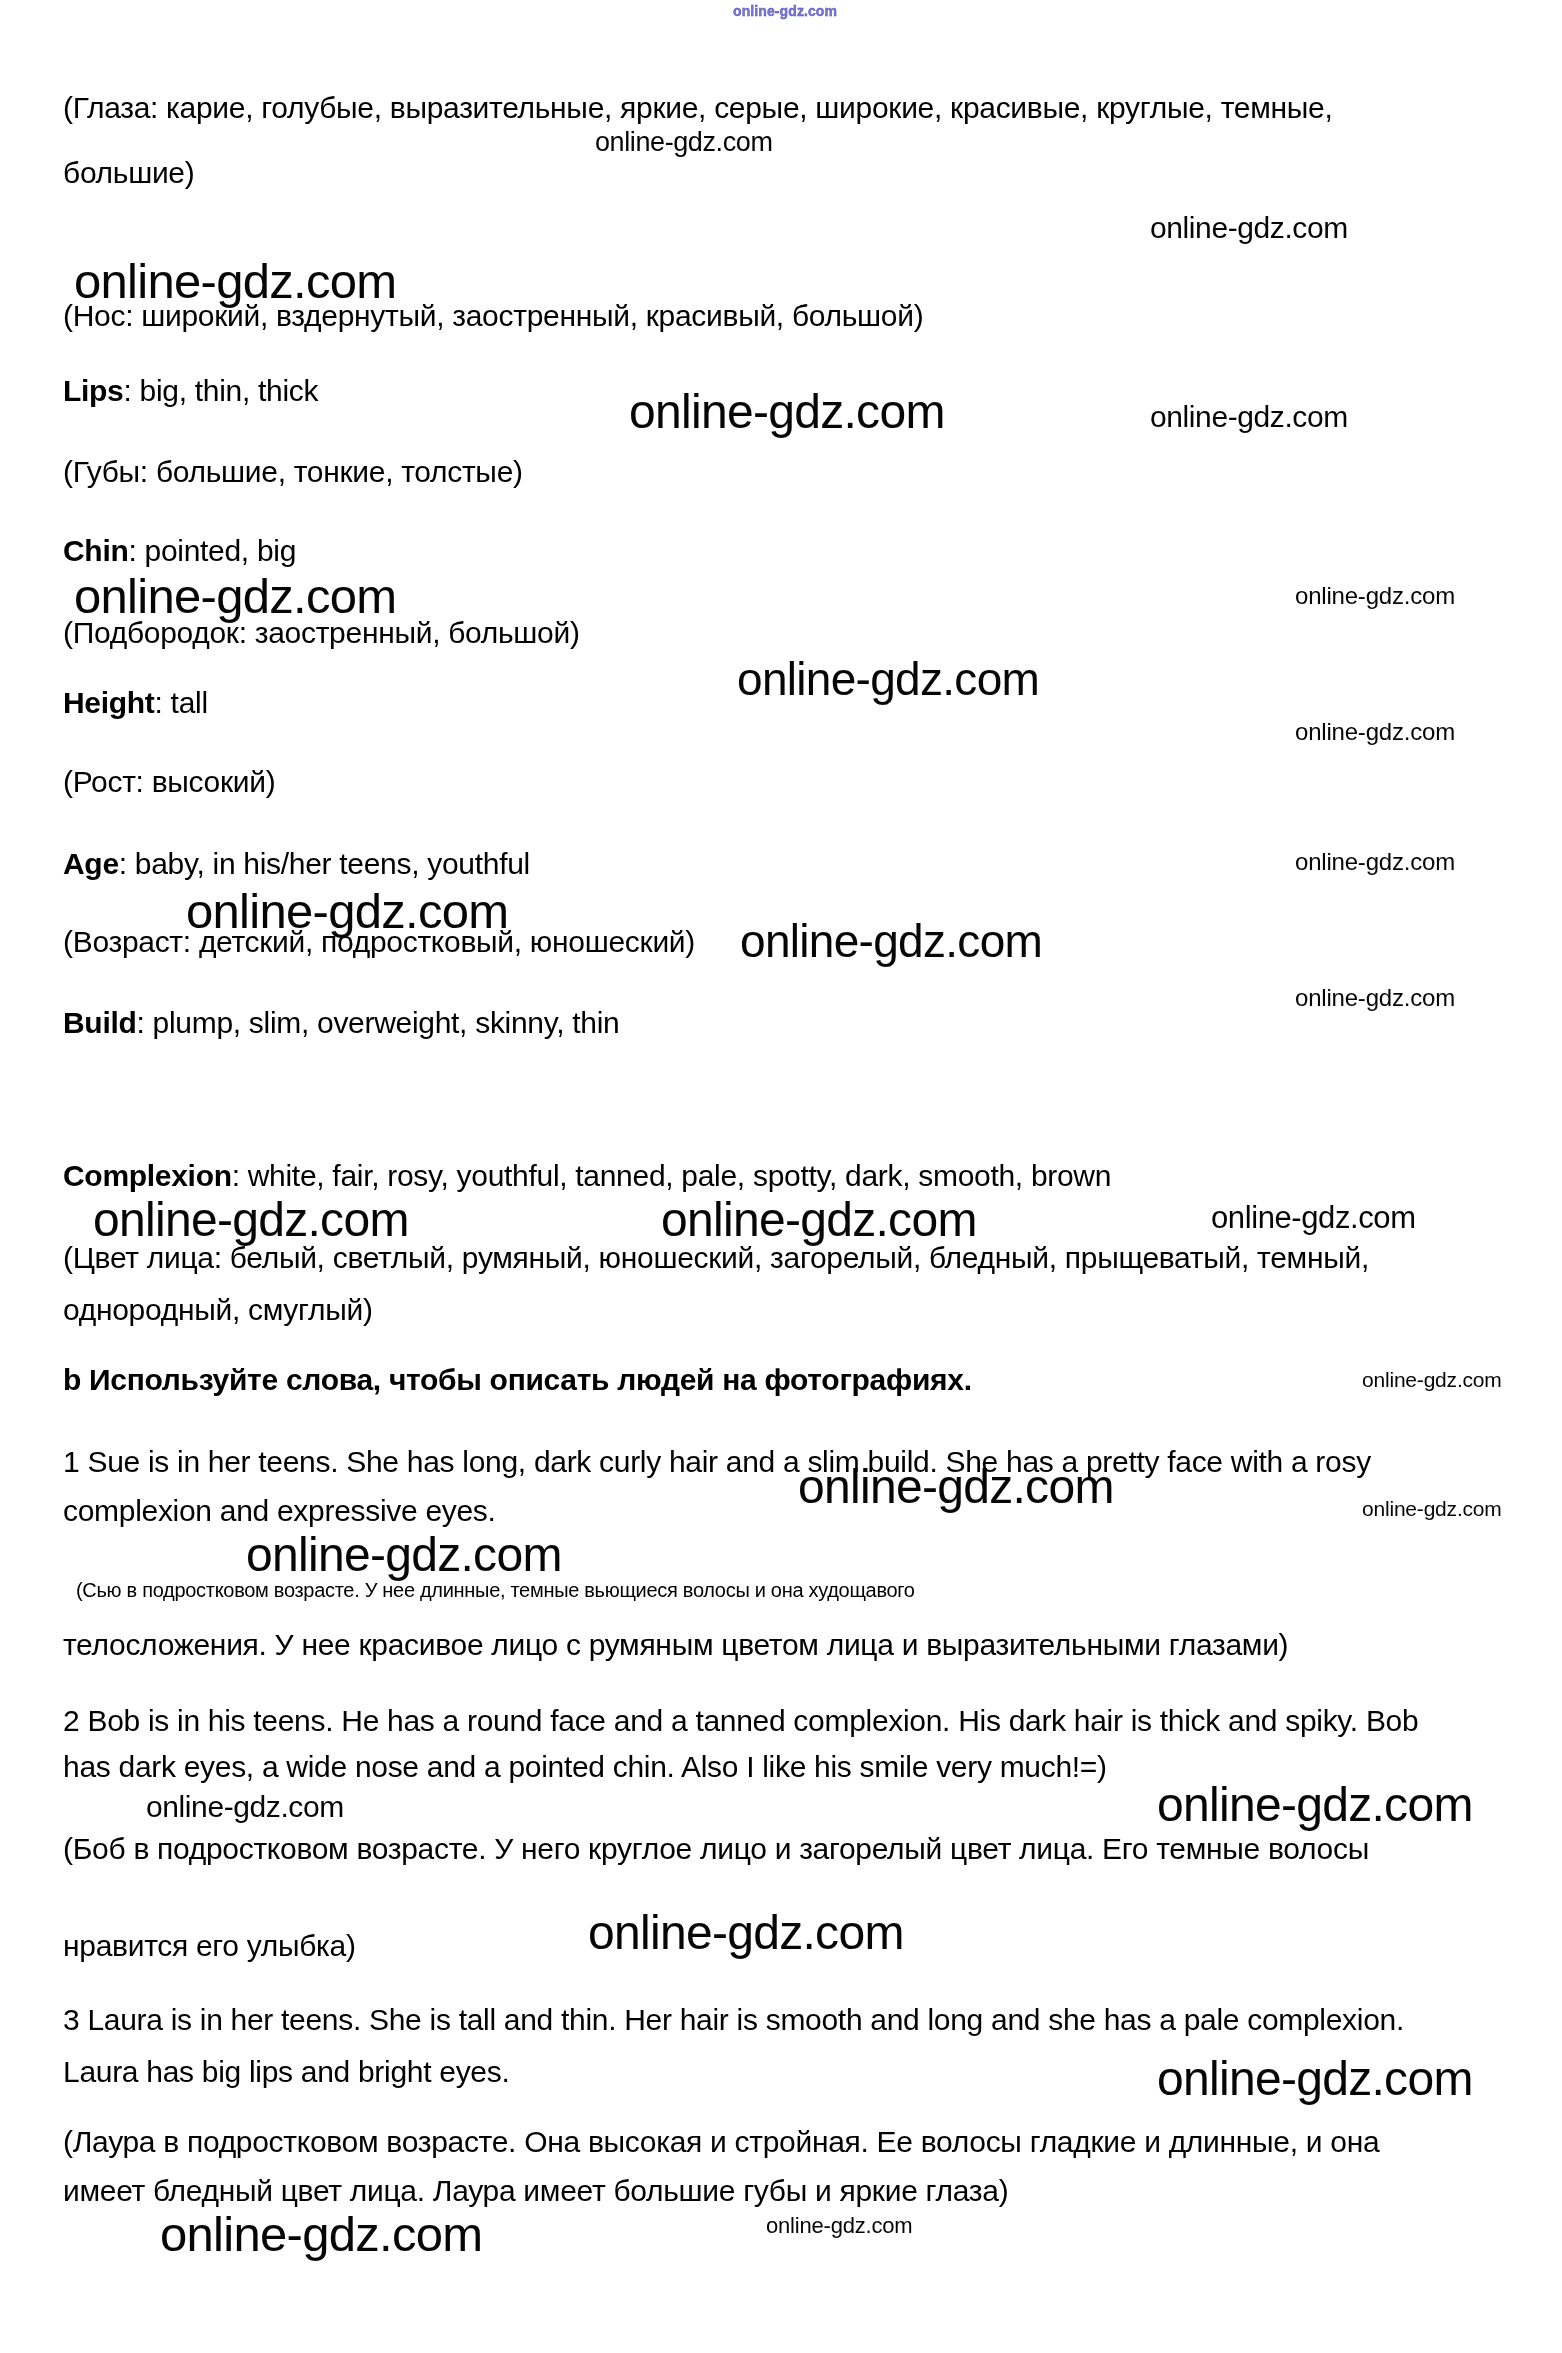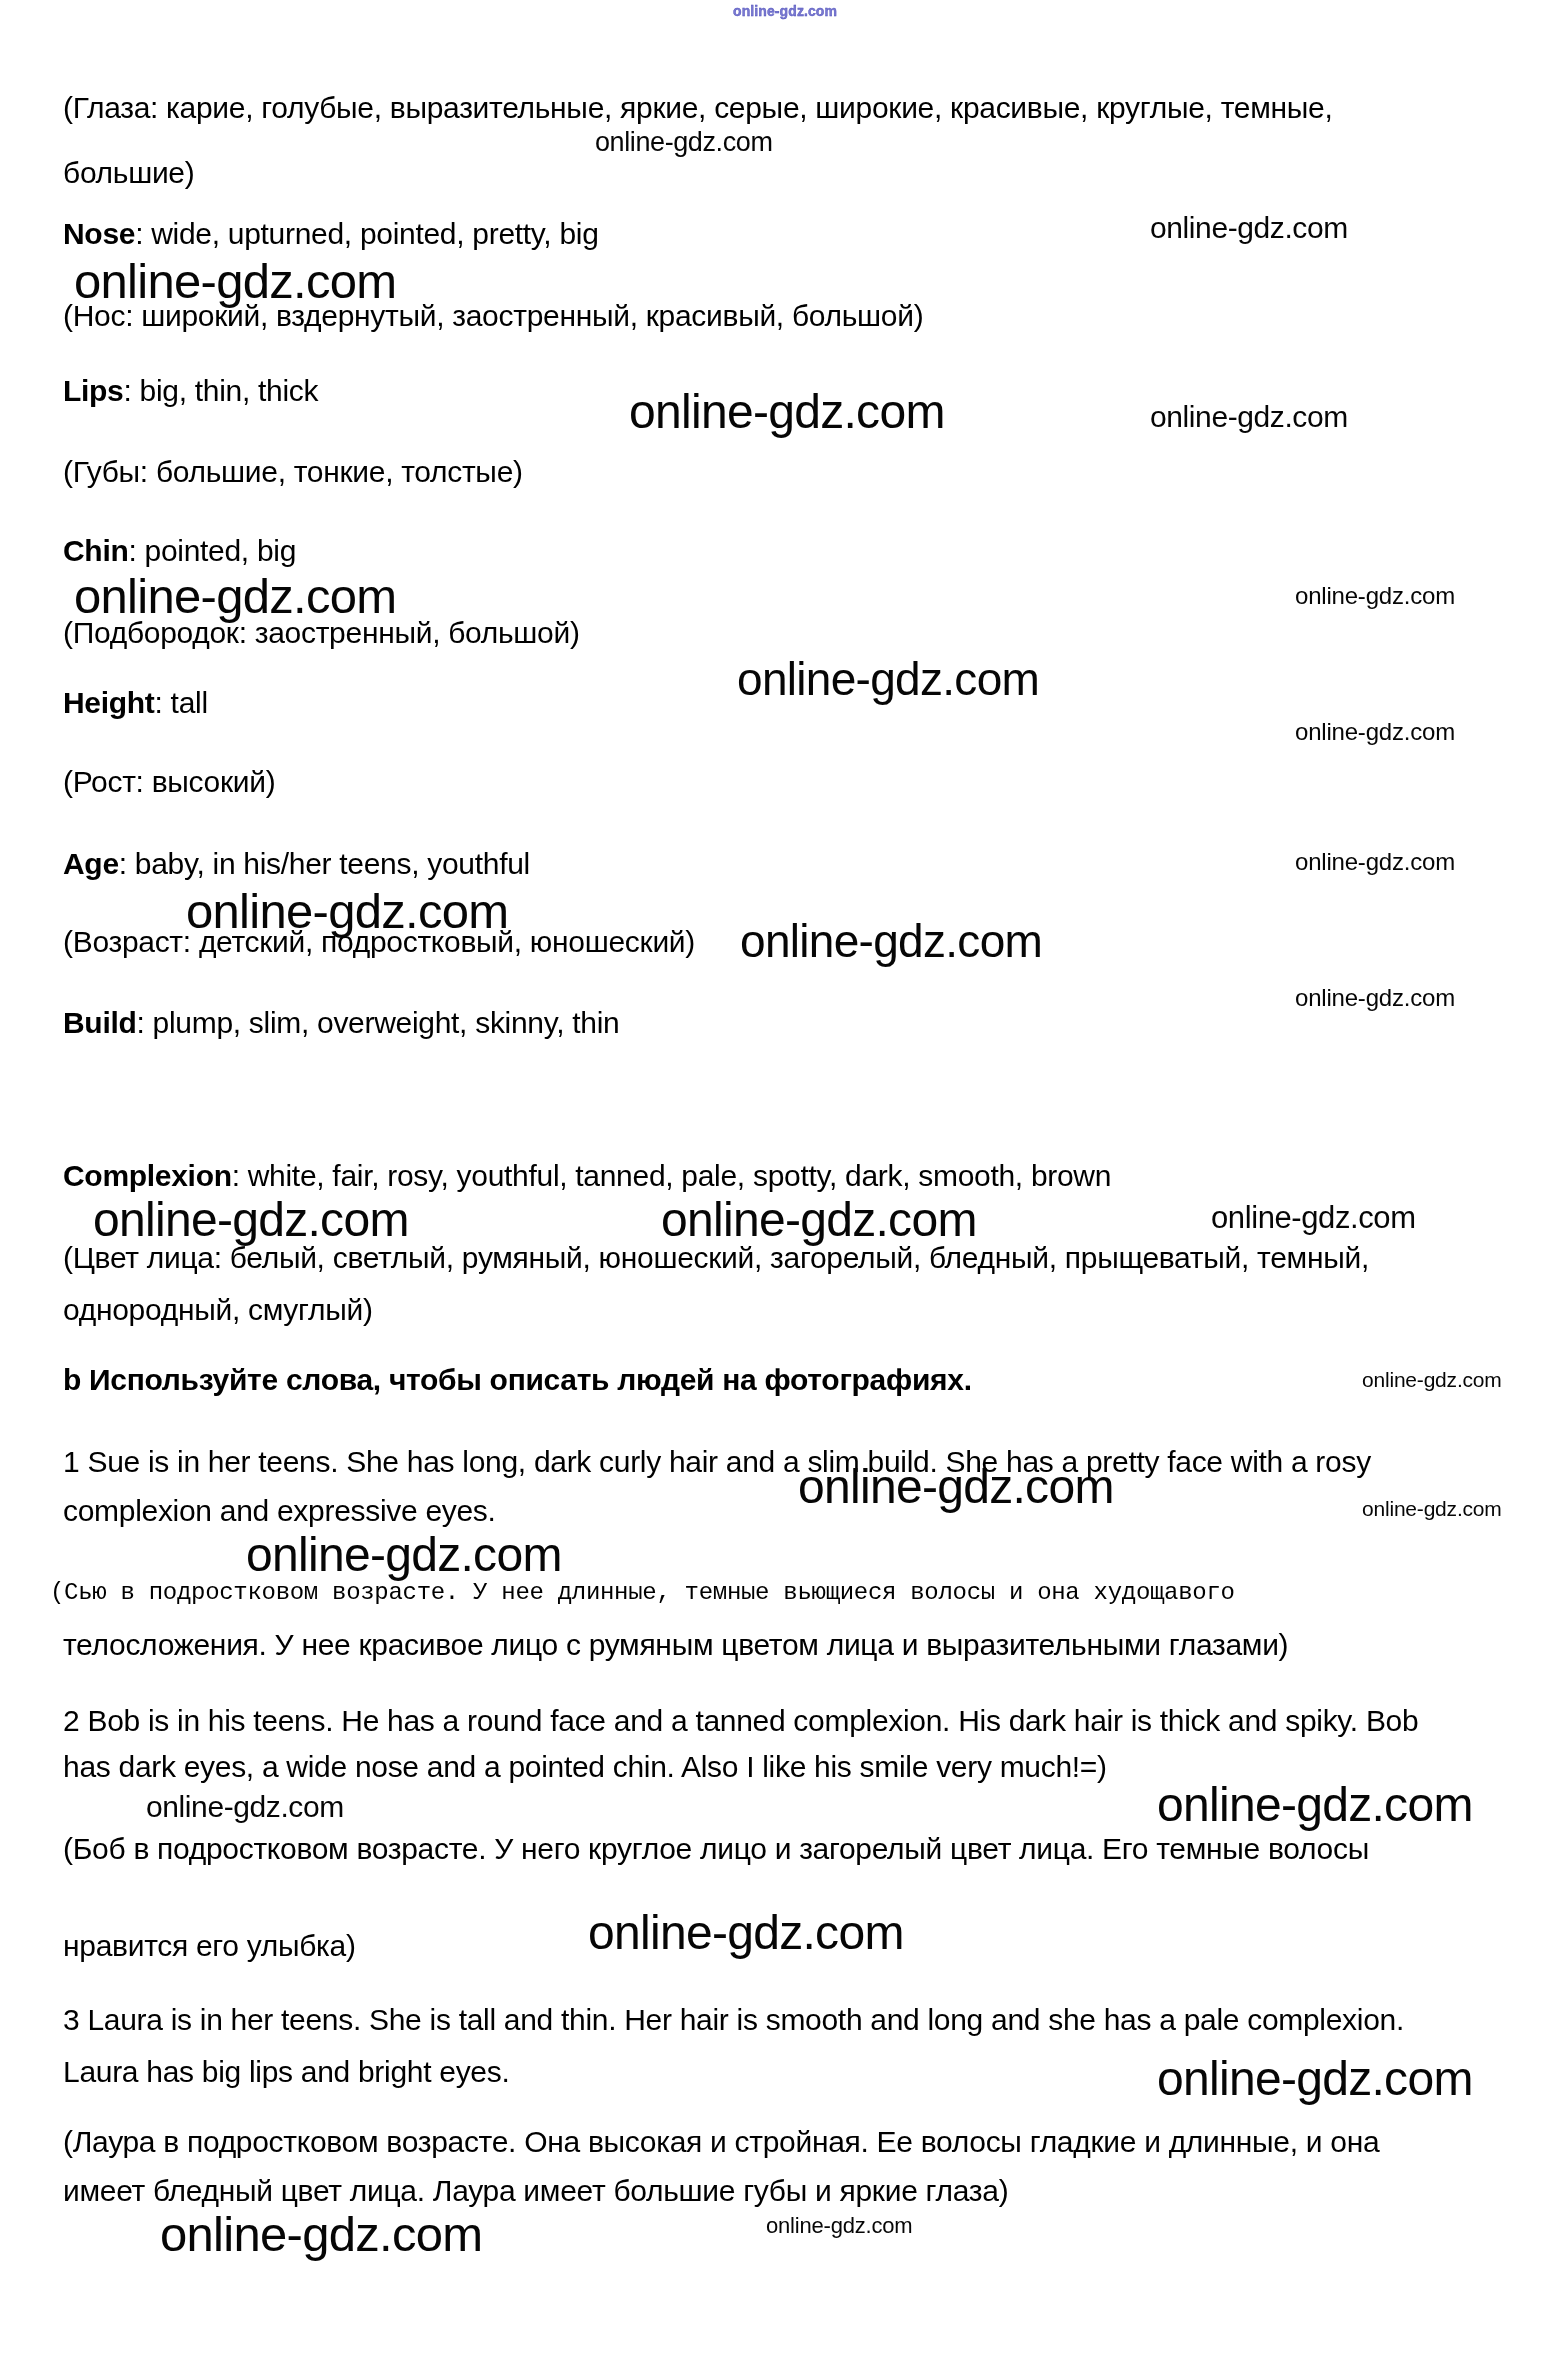--- a/index.html
+++ b/index.html
@@ -26,21 +26,20 @@
              -webkit-text-stroke:0.4px #4d4dbb; font-weight:600; }
 </style>
 </head>
 <body>
 
 <div class="page" id="page" style="width: 1537px; height: 2354px; background: rgb(255, 255, 255);">
     <div class="line wm-top" style="left: 733px; top: 3px; font-size: 14px;"><span>online-gdz.com</span></div>
     <div class="line body" style="left: 63px; top: 91px; font-size: 30px;"><span>(Глаза: карие, голубые, выразительные, яркие, серые, широкие, красивые, круглые, темные,</span></div>
     <div class="line wm-med" style="left: 595px; top: 127px; font-size: 27px;"><span>online-gdz.com</span></div>
     <div class="line body" style="left: 63px; top: 156px; font-size: 30px;"><span>большие)</span></div>
-    <div class="line body" style="left: 63px; top: 217px; font-size: 30px;"><span class="b">Nose</span><span>: wide, upturned, pointed, pretty, big</span></div>
     <div class="line wm-med" style="left: 1150px; top: 211px; font-size: 30px;"><span>online-gdz.com</span></div>
     <div class="line wm-big" style="left: 74px; top: 253px; font-size: 49px;"><span>online-gdz.com</span></div>
     <div class="line body" style="left: 63px; top: 299px; font-size: 30px;"><span>(Нос: широкий, вздернутый, заостренный, красивый, большой)</span></div>
     <div class="line body" style="left: 63px; top: 374px; font-size: 30px;"><span class="b">Lips</span><span>: big, thin, thick</span></div>
     <div class="line wm-big" style="left: 629px; top: 384px; font-size: 48px;"><span>online-gdz.com</span></div>
     <div class="line wm-med" style="left: 1150px; top: 400px; font-size: 30px;"><span>online-gdz.com</span></div>
     <div class="line body" style="left: 63px; top: 455px; font-size: 30px;"><span>(Губы: большие, тонкие, толстые)</span></div>
     <div class="line body" style="left: 63px; top: 534px; font-size: 30px;"><span class="b">Chin</span><span>: pointed, big</span></div>
     <div class="line wm-big" style="left: 74px; top: 568px; font-size: 49px;"><span>online-gdz.com</span></div>
     <div class="line wm-small" style="left: 1295px; top: 582px; font-size: 24px;"><span>online-gdz.com</span></div>
@@ -62,21 +61,21 @@
     <div class="line wm-med" style="left: 1211px; top: 1200px; font-size: 31px;"><span>online-gdz.com</span></div>
     <div class="line body" style="left: 63px; top: 1241px; font-size: 30px;"><span>(Цвет лица: белый, светлый, румяный, юношеский, загорелый, бледный, прыщеватый, темный,</span></div>
     <div class="line body" style="left: 63px; top: 1293px; font-size: 30px;"><span>однородный, смуглый)</span></div>
     <div class="line body" style="left: 63px; top: 1363px; font-size: 30px;"><span class="b">b Используйте слова, чтобы описать людей на фотографиях.</span></div>
     <div class="line wm-small" style="left: 1362px; top: 1368px; font-size: 21px;"><span>online-gdz.com</span></div>
     <div class="line body" style="left: 63px; top: 1445px; font-size: 30px;"><span>1 Sue is in her teens. She has long, dark curly hair and a slim build. She has a pretty face with a rosy</span></div>
     <div class="line wm-big" style="left: 798px; top: 1459px; font-size: 48px;"><span>online-gdz.com</span></div>
     <div class="line body" style="left: 63px; top: 1494px; font-size: 30px;"><span>complexion and expressive eyes.</span></div>
     <div class="line wm-small" style="left: 1362px; top: 1497px; font-size: 21px;"><span>online-gdz.com</span></div>
     <div class="line wm-big" style="left: 246px; top: 1527px; font-size: 48px;"><span>online-gdz.com</span></div>
-    <div class="line body" style="left: 50px; top: 1579px; font-size: 24px; font-family: Liberation Mono, monospace;"><span>(Сью в подростковом возрасте. У нее длинные, темные вьющиеся волосы и она худощавого</span></div>
+    <div class="line body" style="left: 76px; top: 1579px; font-size: 20px;"><span>(Сью в подростковом возрасте. У нее длинные, темные вьющиеся волосы и она худощавого</span></div>
     <div class="line body" style="left: 63px; top: 1628px; font-size: 30px;"><span>телосложения. У нее красивое лицо с румяным цветом лица и выразительными глазами)</span></div>
     <div class="line body" style="left: 63px; top: 1704px; font-size: 30px;"><span>2 Bob is in his teens. He has a round face and a tanned complexion. His dark hair is thick and spiky. Bob</span></div>
     <div class="line body" style="left: 63px; top: 1750px; font-size: 30px;"><span>has dark eyes, a wide nose and a pointed chin. Also I like his smile very much!=)</span></div>
     <div class="line wm-big" style="left: 1157px; top: 1777px; font-size: 48px;"><span>online-gdz.com</span></div>
     <div class="line wm-med" style="left: 146px; top: 1790px; font-size: 30px;"><span>online-gdz.com</span></div>
     <div class="line body" style="left: 63px; top: 1832px; font-size: 30px;"><span>(Боб в подростковом возрасте. У него круглое лицо и загорелый цвет лица. Его темные волосы</span></div>
     <div class="line body" style="left: 63px; top: 1929px; font-size: 30px;"><span>нравится его улыбка)</span></div>
     <div class="line wm-big" style="left: 588px; top: 1905px; font-size: 48px;"><span>online-gdz.com</span></div>
     <div class="line body" style="left: 63px; top: 2003px; font-size: 30px;"><span>3 Laura is in her teens. She is tall and thin. Her hair is smooth and long and she has a pale complexion.</span></div>
     <div class="line body" style="left: 63px; top: 2055px; font-size: 30px;"><span>Laura has big lips and bright eyes.</span></div>

